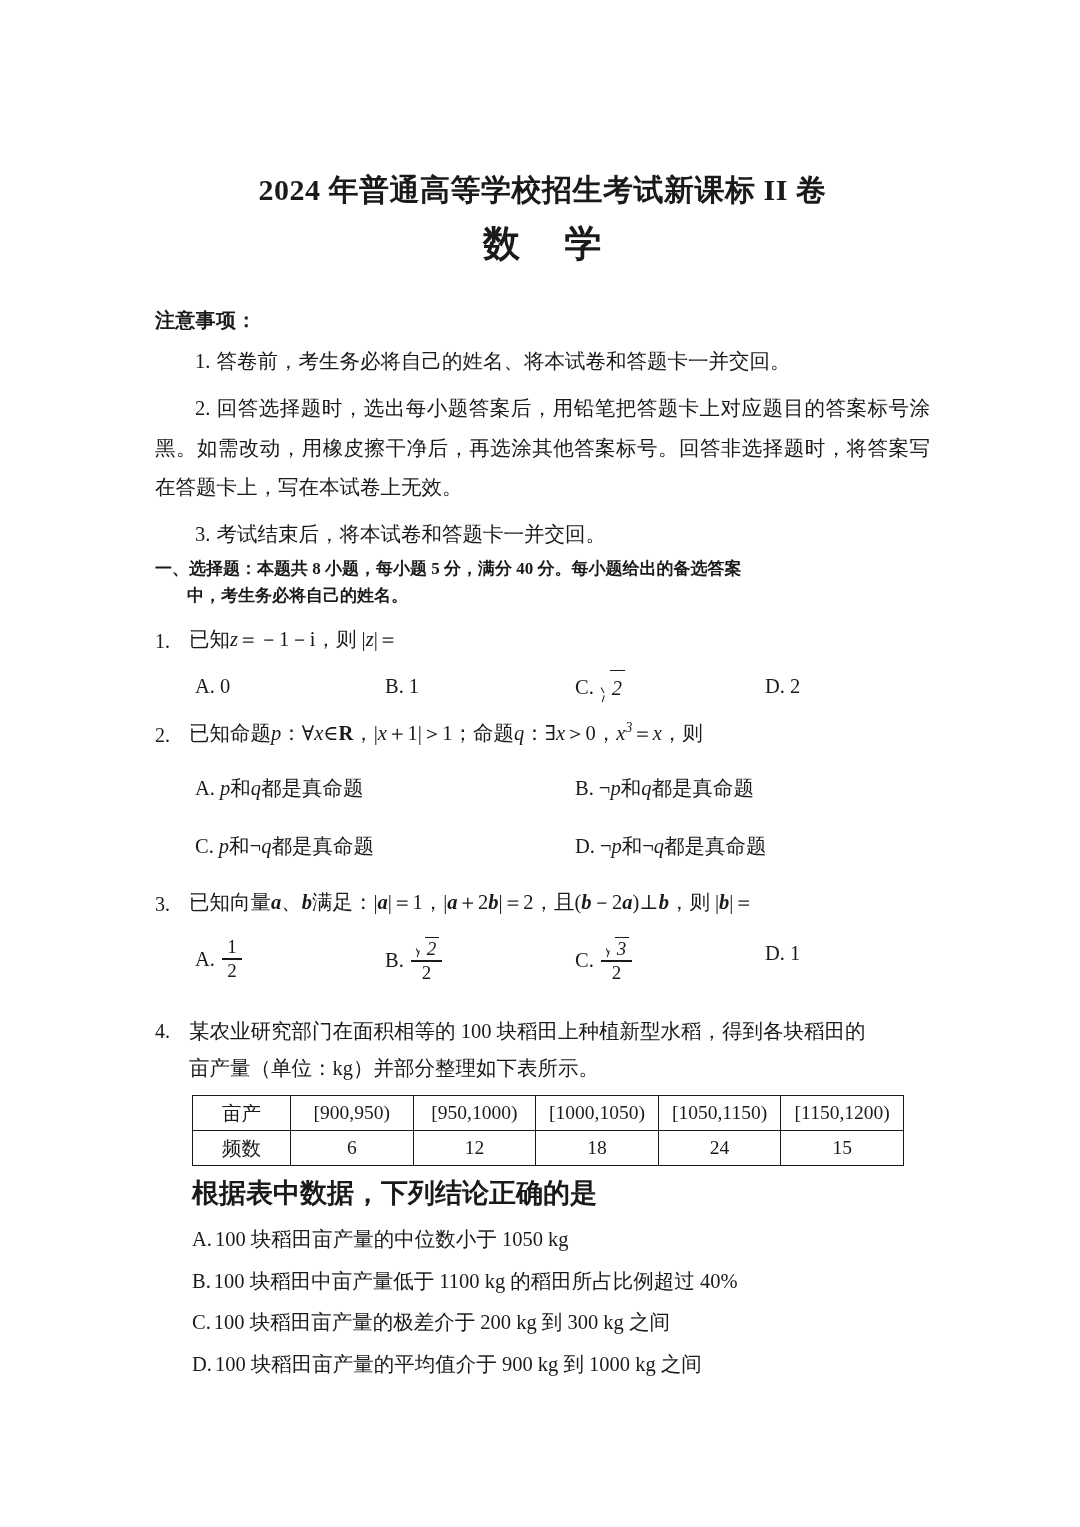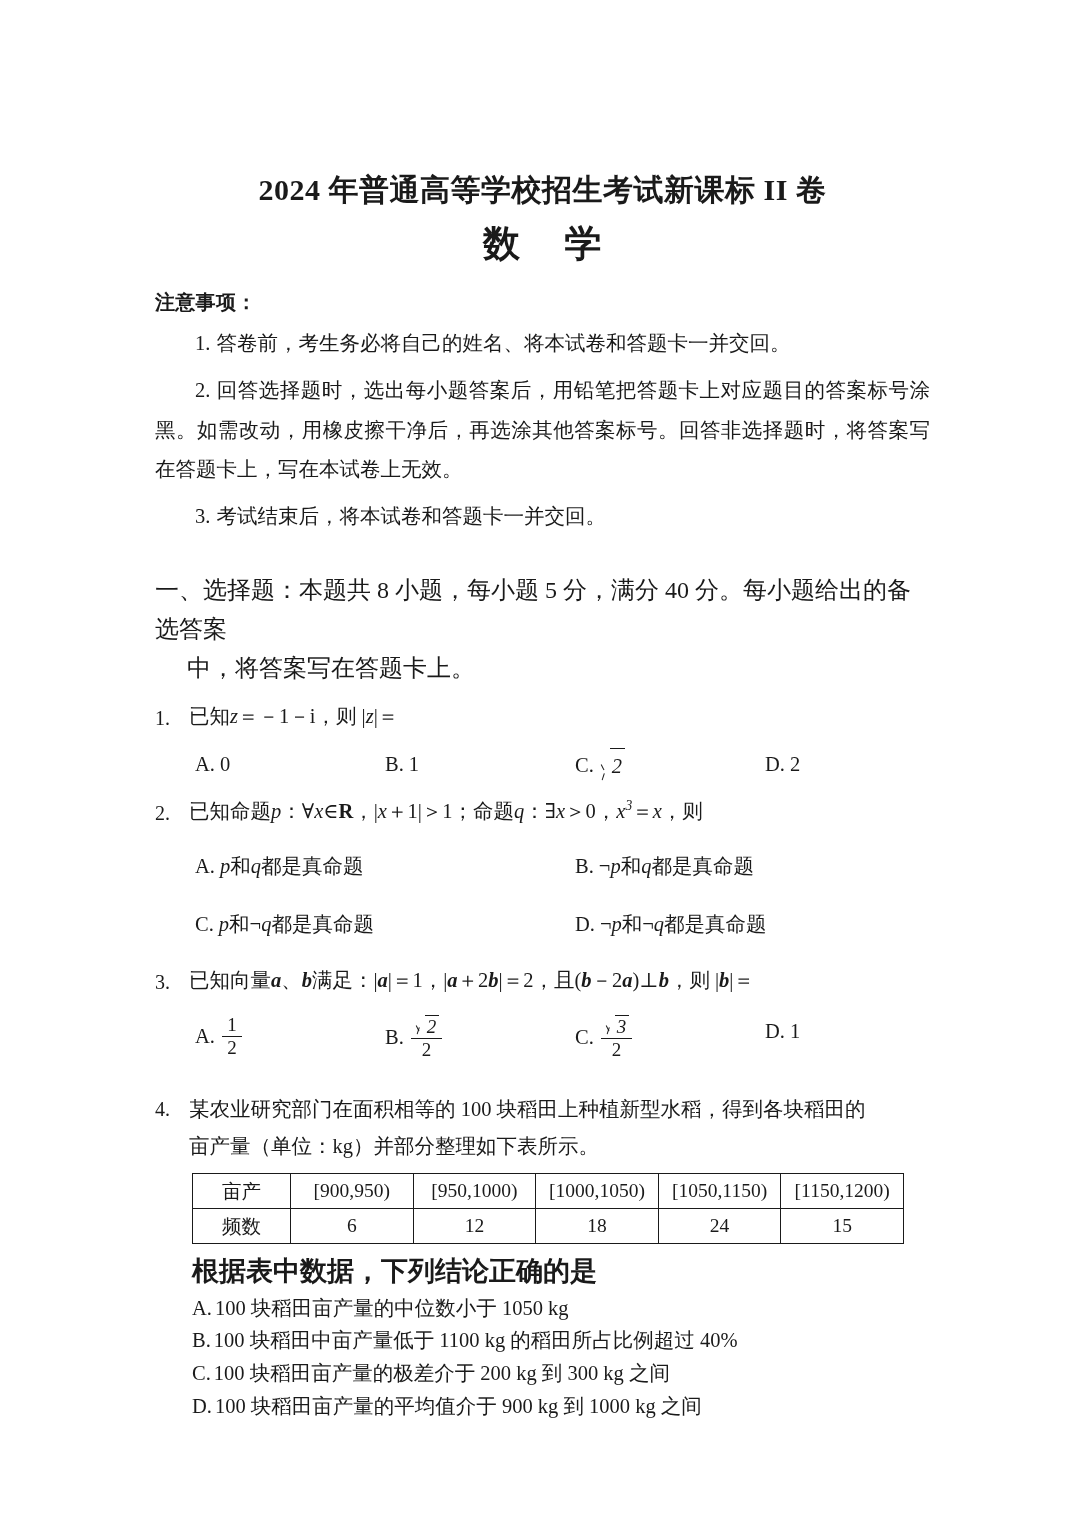--- a/index.html
+++ b/index.html
@@ -41,37 +41,36 @@
     font-weight: bold;
     margin-top: 11px;
     letter-spacing: 0.5px;
   }
   .doc-subtitle .gap { display: inline-block; width: 44px; }
 
   
   .notes-heading {
     font-size: 20px;
     font-weight: bold;
-    margin-top: 20px;
+    margin-top: 38px;
     letter-spacing: 0.3px;
   }
   .note-item {
     font-size: 20.5px;
     line-height: 1.92;
     margin-top: 8px;
     text-align: justify;
     text-justify: inter-character;
   }
   .note-item .num { margin-left: 40px; margin-right: 6px; }
 
   
   .section-heading {
-    font-size: 24px;
-    font-weight: normal;
-    margin-top: 34px;
+    font-size: 17px;
+    font-weight: bold;
     line-height: 1.62;
     text-indent: 0;
   }
   .section-heading .l2 { display: block; padding-left: 32px; }
 
   
   .question { margin-top: 13px; }
   .q-row { display: flex; align-items: flex-start; }
   .q-num {
     width: 34px;
@@ -176,21 +175,21 @@
     font-size: 27px;
     margin-top: 7px;
     margin-left: 37px;
     line-height: 1.5;
     font-weight: bold;
   }
   .q4-opt {
     font-size: 20.5px;
     margin-left: 37px;
     line-height: 1.55;
-    margin-top: 1px;
+    margin-top: 10px;
     white-space: nowrap;
   }
   .q4-opt .lbl { margin-right: 3px; }
 </style>
 </head>
 <body>
 
 <div class="page">
  <div class="content">
 
@@ -206,21 +205,21 @@
   </div>
   <div class="note-item">
     <span class="num">2.</span><span>回答选择题时，选出每小题答案后，用铅笔把答题卡上对应题目的答案标号涂黑。如需改动，用橡皮擦干净后，再选涂其他答案标号。回答非选择题时，将答案写在答题卡上，写在本试卷上无效。</span>
   </div>
   <div class="note-item">
     <span class="num">3.</span><span>考试结束后，将本试卷和答题卡一并交回。</span>
   </div>
 
   <div class="section-heading">
     <span>一、选择题：本题共 8 小题，每小题 5 分，满分 40 分。每小题给出的备选答案</span>
-    <span class="l2">中，将答案写在答题卡上。</span>
+    <span class="l2">中，考生务必将自己的姓名。</span>
   </div>
 
   <div class="question">
     <div class="q-row">
       <div class="q-num">1.</div>
       <div class="q-body">
         <div class="q-stem"><span>已知</span><i>z</i><span>＝－1－i，则 |</span><i>z</i><span>|＝</span></div>
         <div class="opts">
           <div class="opt" style="left:6px">
                 <span class="lbl">A.</span>

